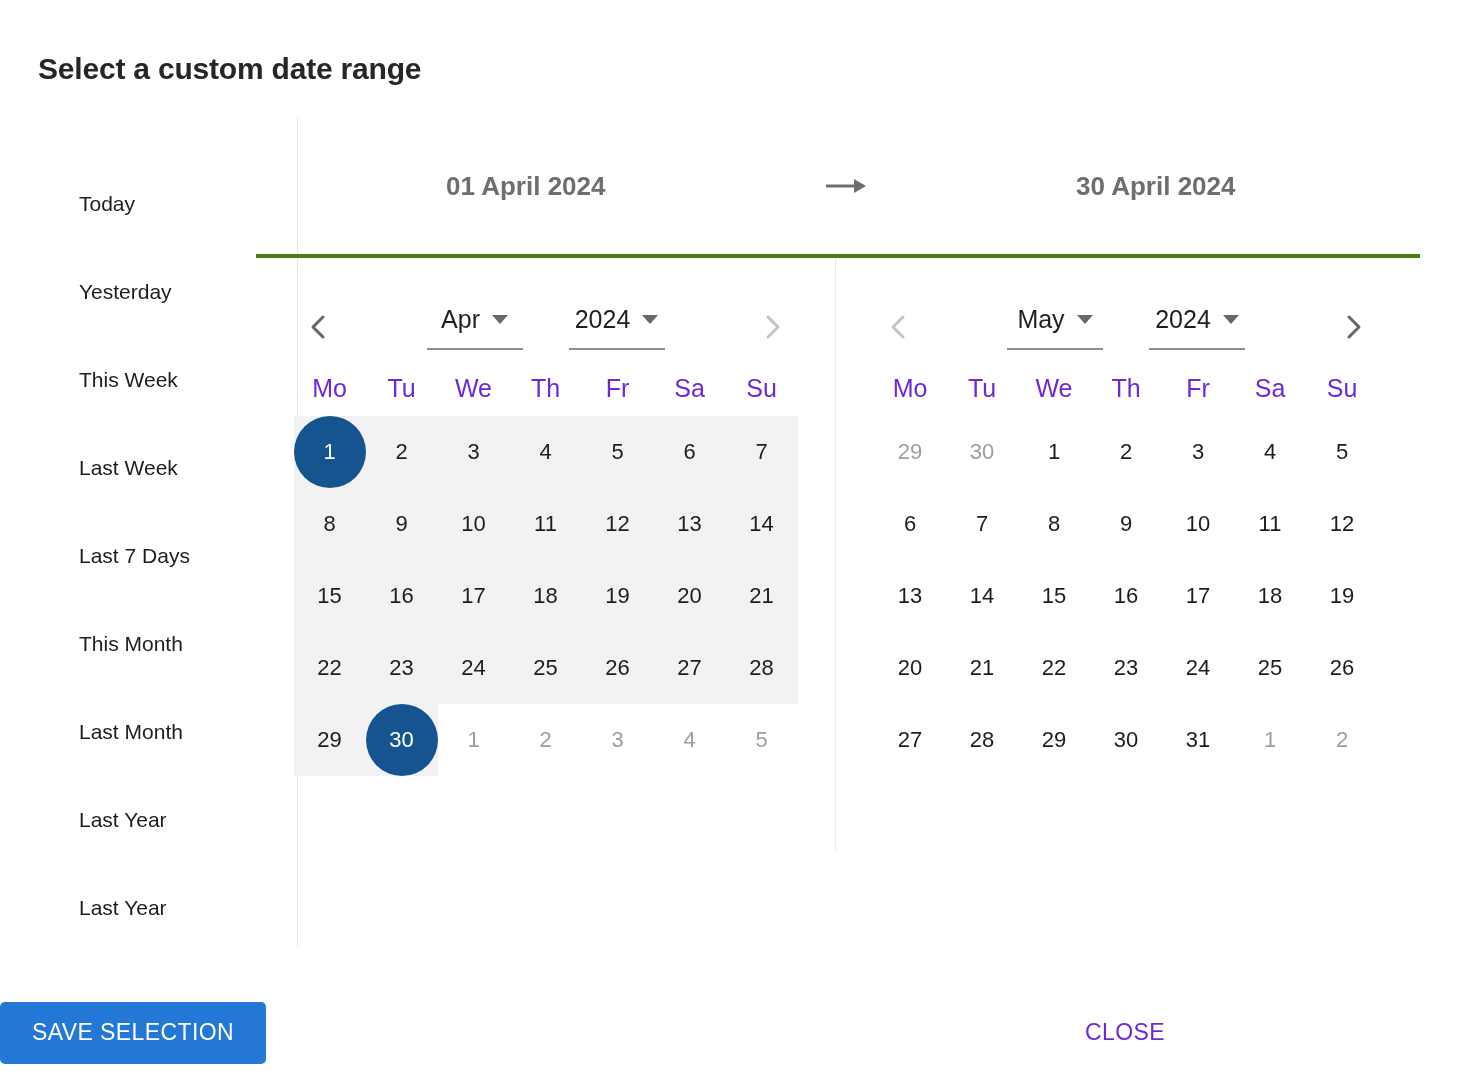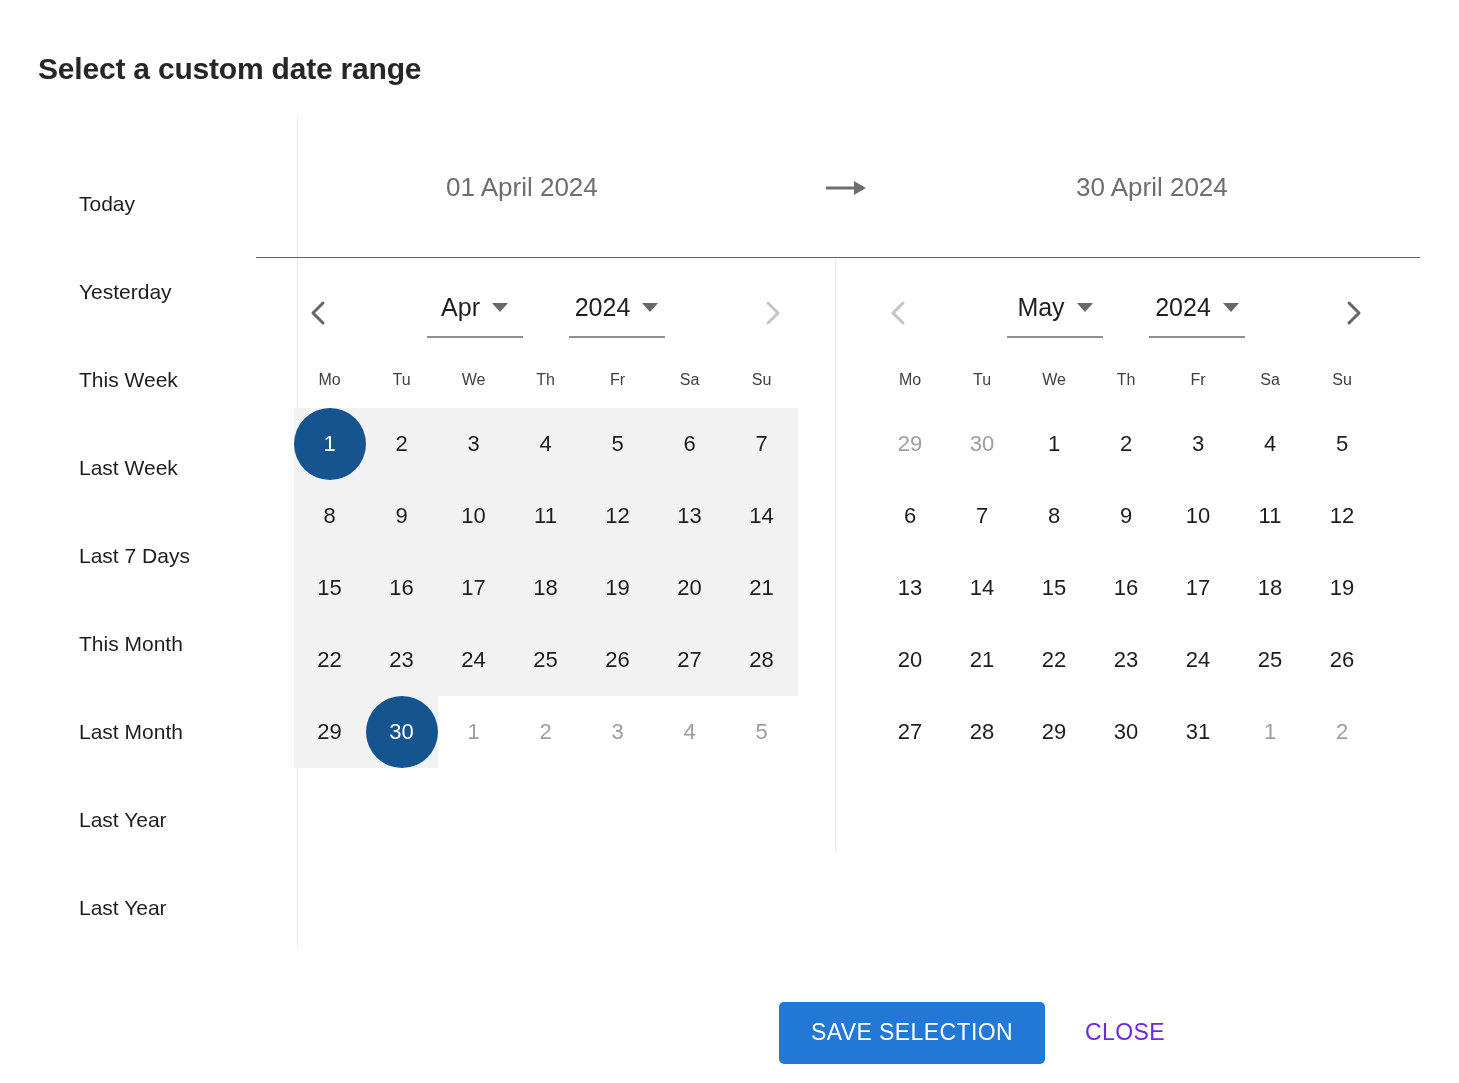--- a/index.html
+++ b/index.html
@@ -59,23 +59,24 @@
     position: absolute;
     left: 256px; top: 0;
     width: 1164px;
     height: 828px;
   }
 
   
   .range-summary {
     position: relative;
     height: 140px;
-    border-bottom: 1px solid #4d7c0f;
+    border-bottom: 4px solid #4d7c0f;
     display: flex;
     align-items: center;
+    font-weight: bold;
   }
   .range-date {
     font-size: 26px;
     color: #6e6e6e;
     position: absolute;
     white-space: nowrap;
   }
   .range-date.start { left: 190px; }
   .range-date.end   { left: 820px; }
   .range-arrow {
@@ -91,21 +92,21 @@
     height: 594px;
   }
   .calendar {
     width: 580px;
     padding-top: 18px;
   }
   .calendar.left { border-right: 1px solid #eaeaea; }
 
   .cal-header {
     display: flex;
-    align-items: center;
+    align-items: flex-end;
     height: 74px;
     padding: 0 40px;
   }
   .nav-btn {
     width: 46px; height: 46px;
     display: flex; align-items: center; justify-content: center;
     cursor: pointer;
     flex: 0 0 auto;
   }
   .nav-btn.disabled { cursor: default; }
@@ -147,22 +148,23 @@
 
   .weekdays, .week {
     display: grid;
     grid-template-columns: repeat(7, 72px);
     justify-content: center;
   }
   .weekdays { margin-top: 14px; margin-bottom: 12px; }
   .wd {
     height: 32px;
     display: flex; align-items: center; justify-content: center;
-    font-size: 16px;
-    color: #404040;
+    font-size: 25px;
+    color: #6d28d9;
+    margin-top: 8px;
   }
   .week { height: 72px; }
   .day {
     height: 72px;
     display: flex; align-items: center; justify-content: center;
     font-size: 22px;
     color: #1d1d1d;
     position: relative;
     cursor: pointer;
     user-select: none;
@@ -182,21 +184,21 @@
   }
 
   
   .footer {
     position: absolute;
     left: 0; top: 982px;
     width: 1211px;
     height: 101px;
     display: flex;
     align-items: center;
-    justify-content: flex-end;
+    justify-content: space-between;
     padding-right: 40px;
     gap: 34px;
   }
   .btn-save {
     background: #2278d4;
     color: #ffffff;
     border: none;
     border-radius: 5px;
     height: 62px;
     padding: 0 32px;

